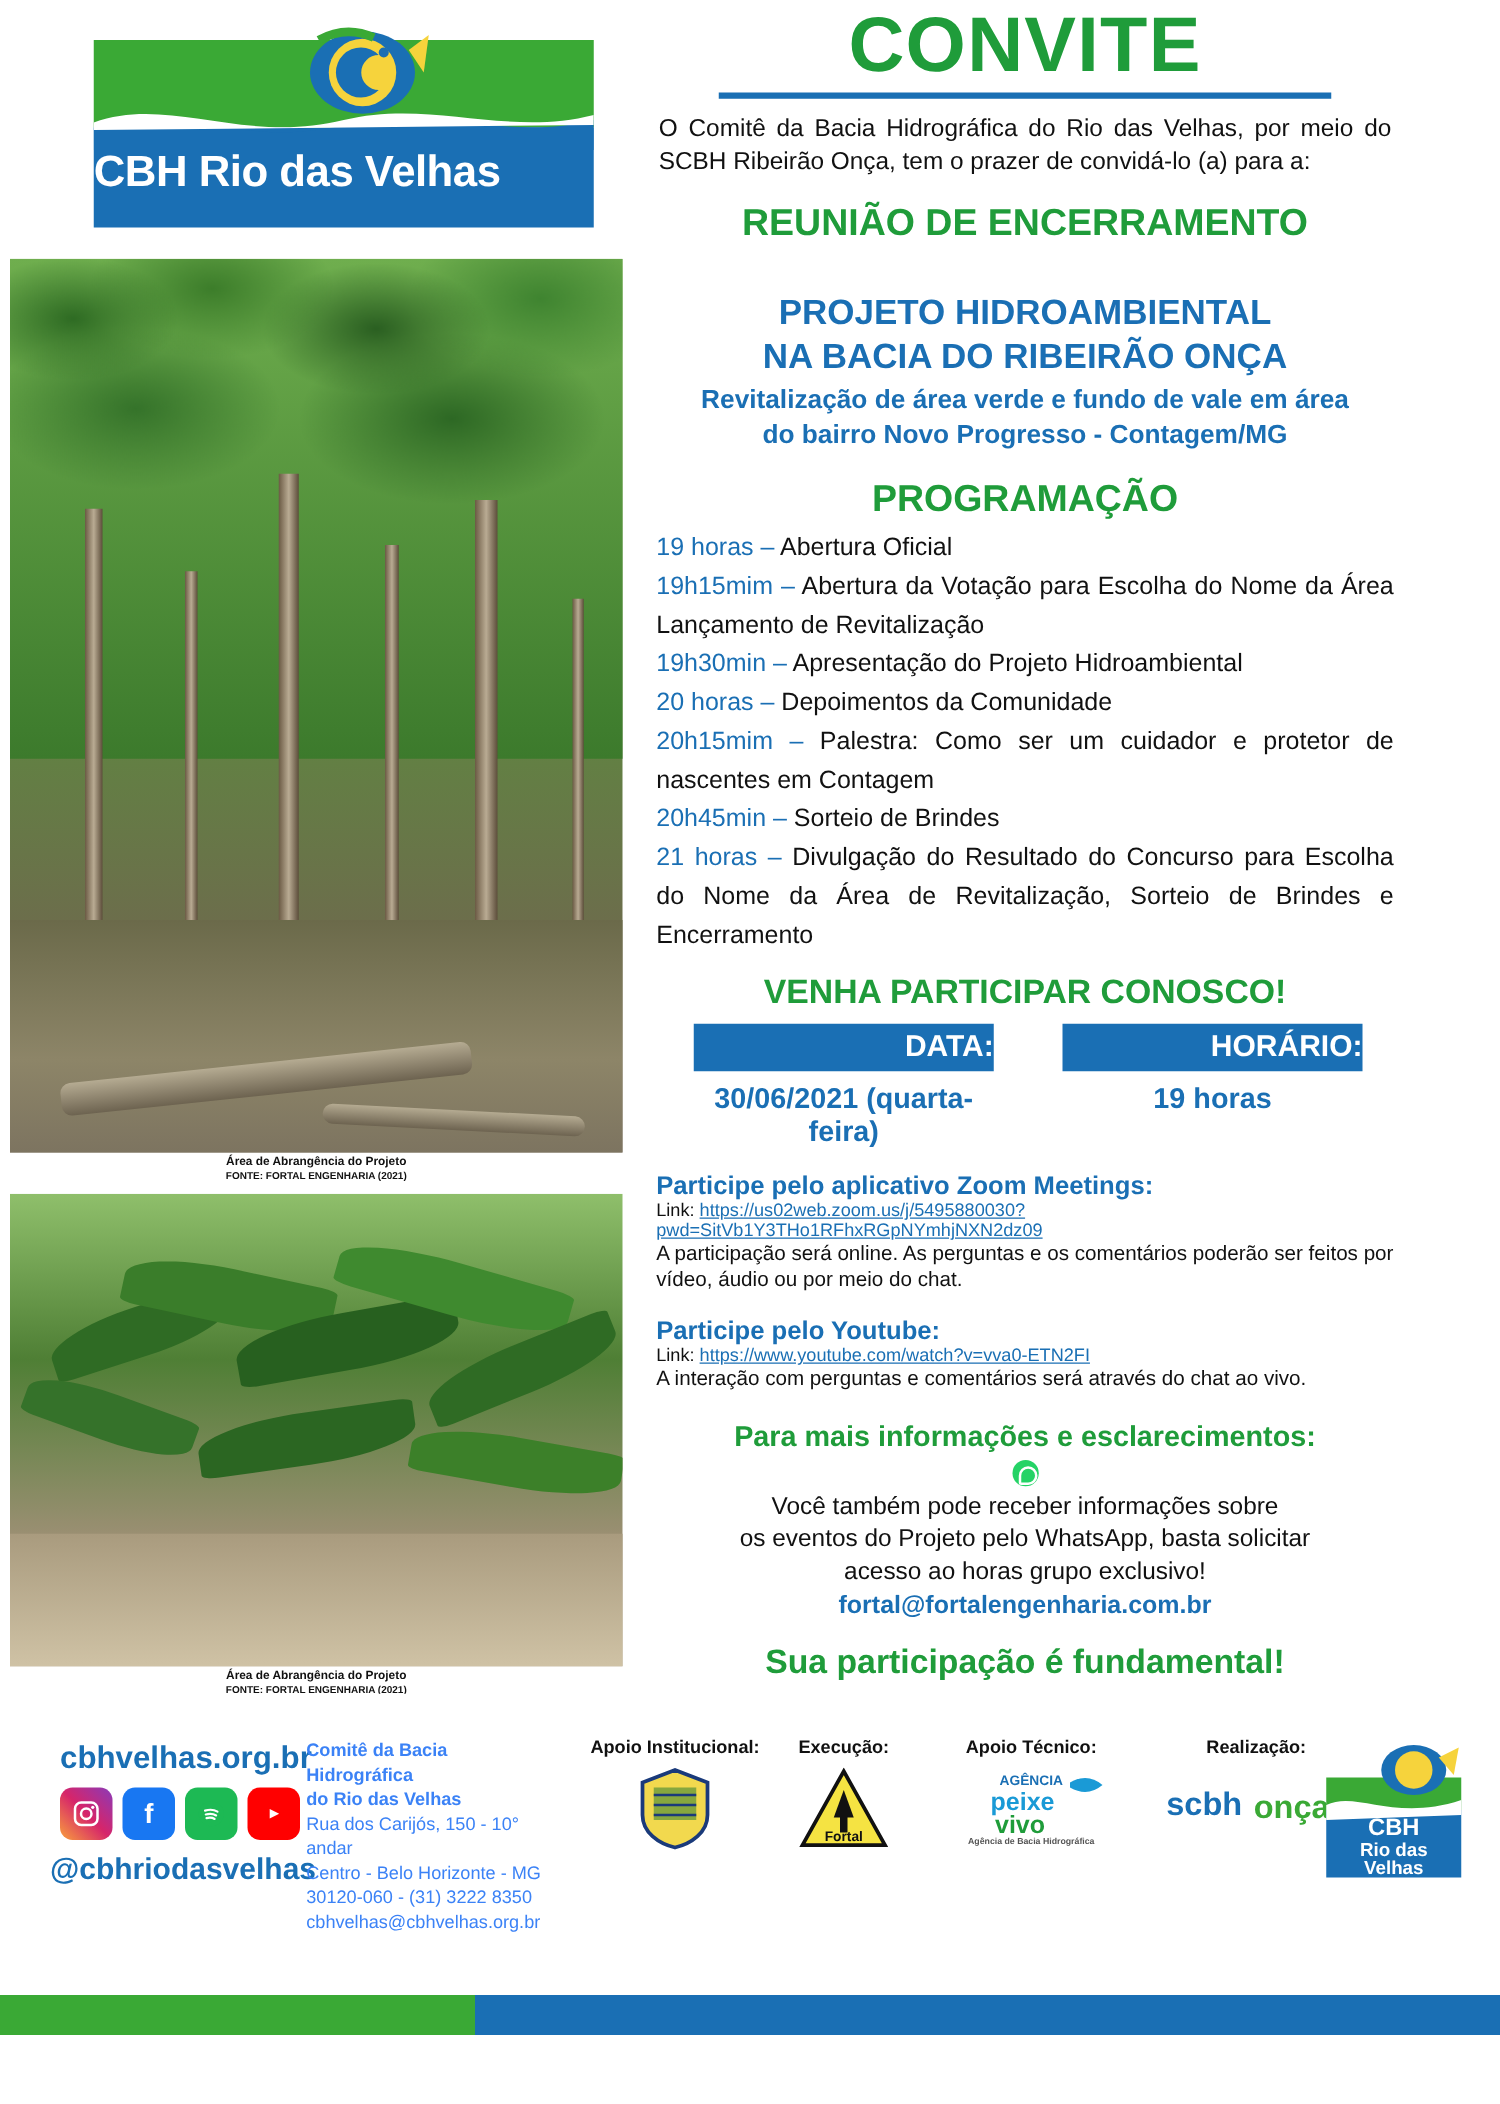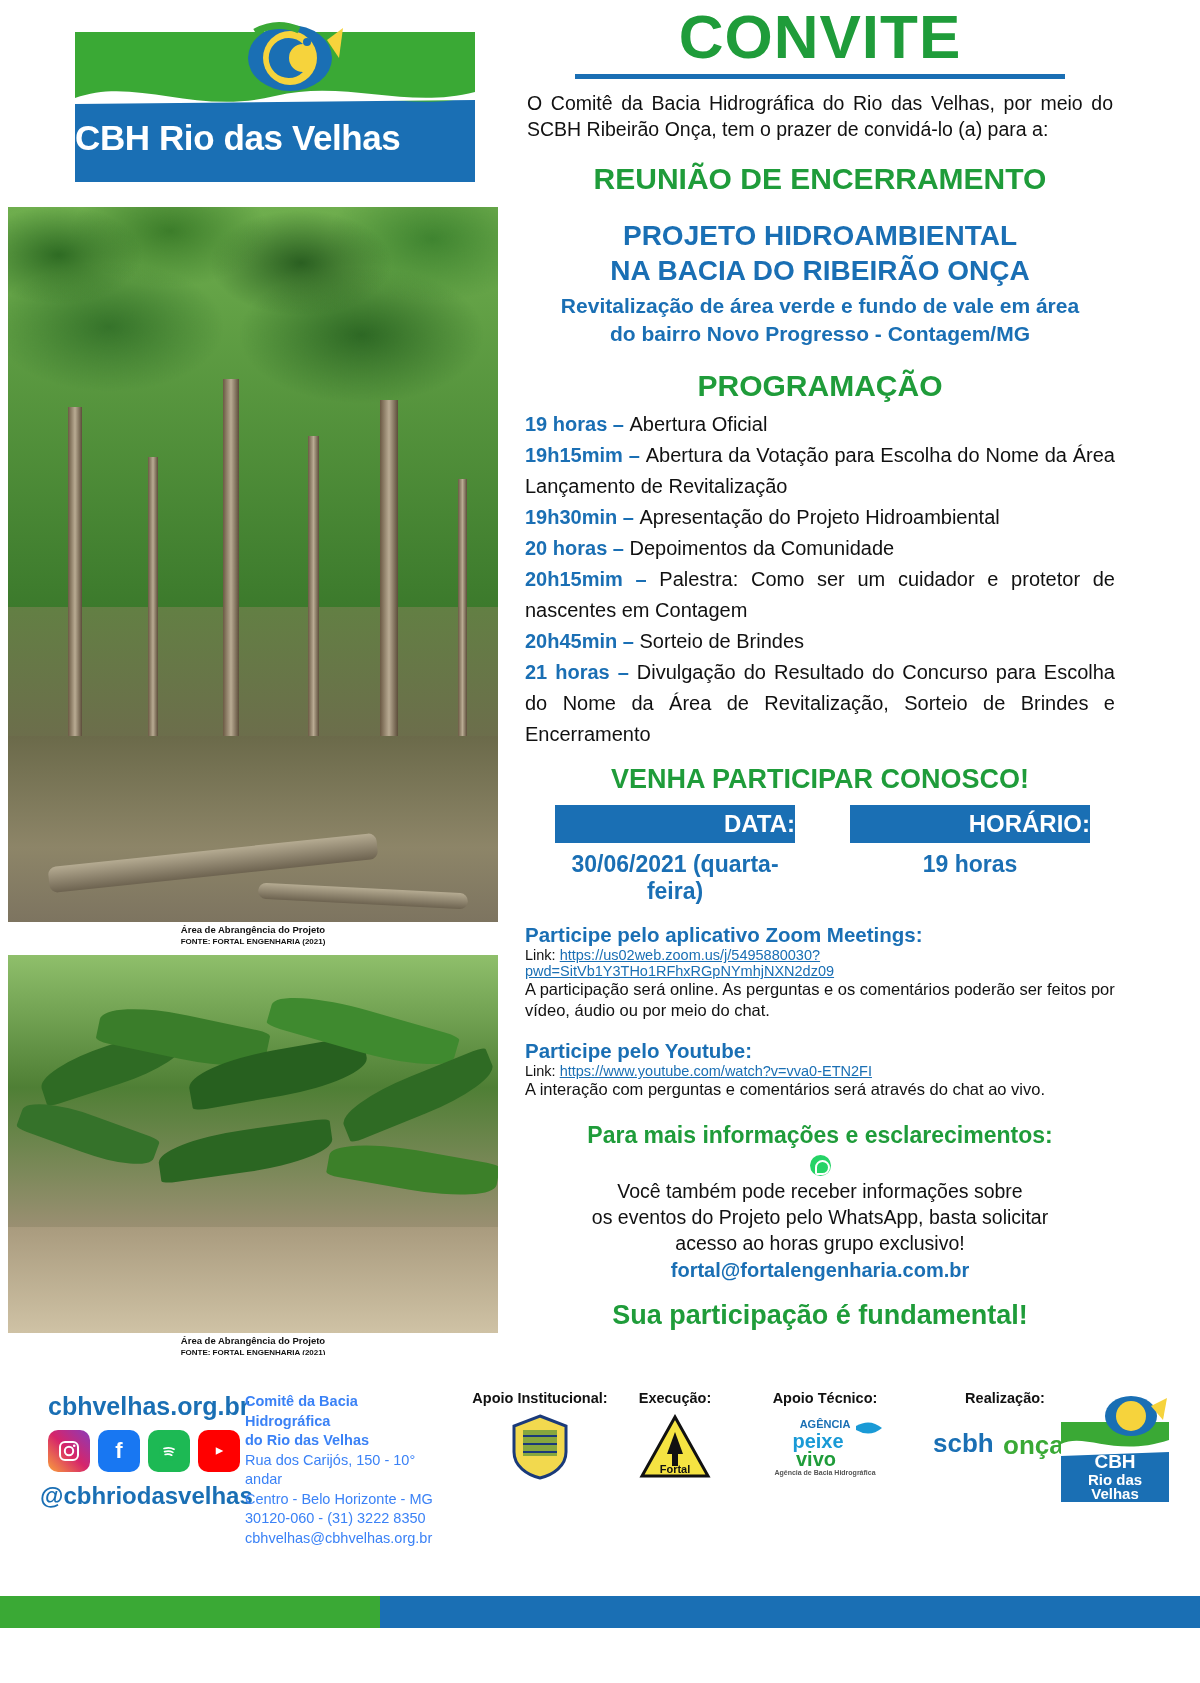--- a/index.html
+++ b/index.html
@@ -52,35 +52,35 @@
   .intro {
     font-size:19.5px; color:#111; text-align:justify; line-height:1.32;
     padding:0 2px;
   }
   .h-reuniao {
     text-align:center; color:#1f9c3a; font-size:30px; font-weight:bold;
     margin-top:20px;
   }
   .h-projeto {
     text-align:center; color:#1a6fb4; font-size:28px; font-weight:bold;
-    margin-top:22px; line-height:1.25;
+    margin-top:36px; line-height:1.25;
   }
   .h-sub {
     text-align:center; color:#1a6fb4; font-size:21px; font-weight:bold;
     margin-top:4px; line-height:1.3;
   }
   .h-prog {
     text-align:center; color:#1f9c3a; font-size:30px; font-weight:bold;
     margin-top:22px;
   }
   .prog-list { margin-top:6px; }
   .prog-item {
     font-size:20px; color:#111; line-height:1.55; text-align:justify;
   }
-  .prog-time { color:#1a6fb4; font-weight:bold; }
+  .prog-time { color:#1a6fb4; font-weight:normal; }
   .venha {
     text-align:center; color:#1f9c3a; font-size:27px; font-weight:bold;
     margin-top:14px;
   }
 
   .dh-row { display:flex; gap:55px; margin-top:10px; padding-left:30px; }
   .dh-col { width:240px; }
   .dh-head {
     background:#1a6fb4; color:#fff; font-weight:bold; font-size:24px;
     text-align:right; padding:5px 0;

